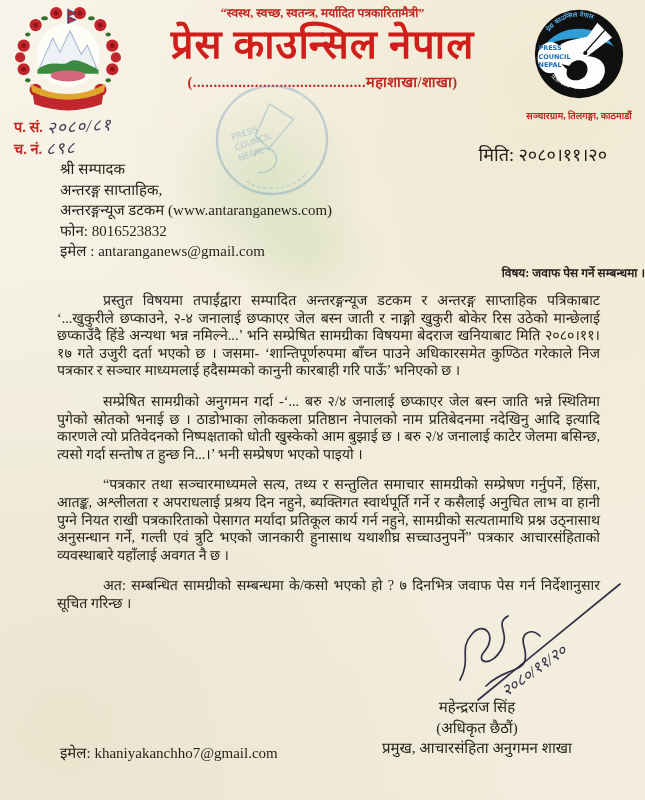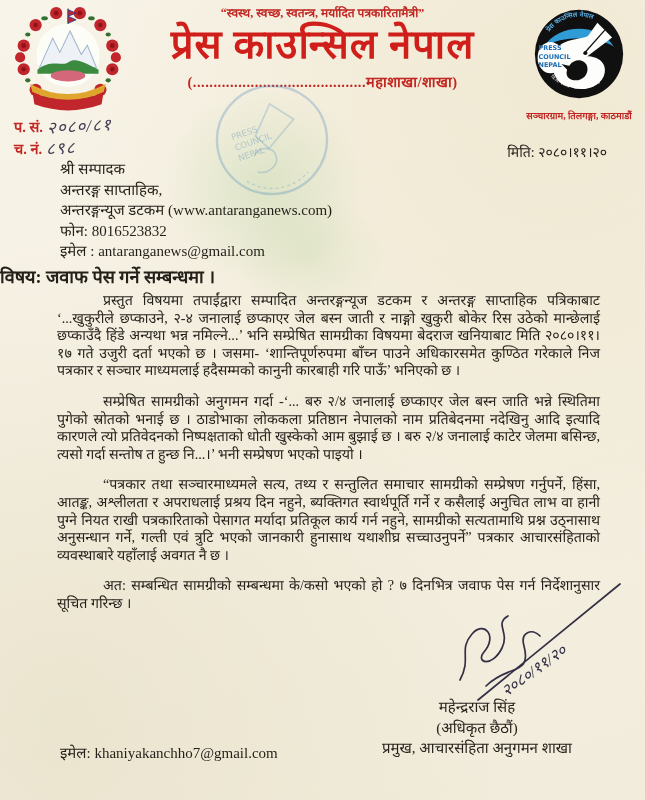--- a/index.html
+++ b/index.html
@@ -30,28 +30,28 @@
 
   
   .stamp { position:absolute; left:212px; top:82px; width:120px; height:116px;
     transform:rotate(-7deg); opacity:.8; pointer-events:none; }
 
   
   .refs { position:absolute; left:14px; top:116px; font-size:14.5px; line-height:22px; }
   .ref-label { color:#c22722; font-weight:bold; }
   .hand { font-style:italic; color:#413d55; font-size:17px;
     display:inline-block; transform:rotate(-3deg); letter-spacing:1px; }
-  .dateline { position:absolute; right:38px; top:142px; font-size:14px; }
+  .dateline { position:absolute; right:38px; top:142px; font-size:18px; }
 
   
   .recipient { position:absolute; left:60px; top:159px; font-size:15px; line-height:20.5px; }
 
   
-  .subject { position:absolute; left:0; right:0; top:264px; text-align:left;
-    font-size:18px; font-weight:600; }
+  .subject { position:absolute; left:0; right:0; top:264px; text-align:right;
+    font-size:12px; font-weight:600; }
 
   
   .body-text { position:absolute; left:57px; right:45px; top:292px;
     font-size:14.2px; line-height:17.6px; text-align:justify; }
   .body-text p { margin-bottom:13px; text-indent:46px; }
 
   
   .scribble { position:absolute; left:420px; top:578px; width:205px; height:130px; pointer-events:none; }
   .sig-block { position:absolute; right:28px; top:672px; width:280px;
     text-align:center; font-size:15px; line-height:20.5px;margin-top:25px; }

